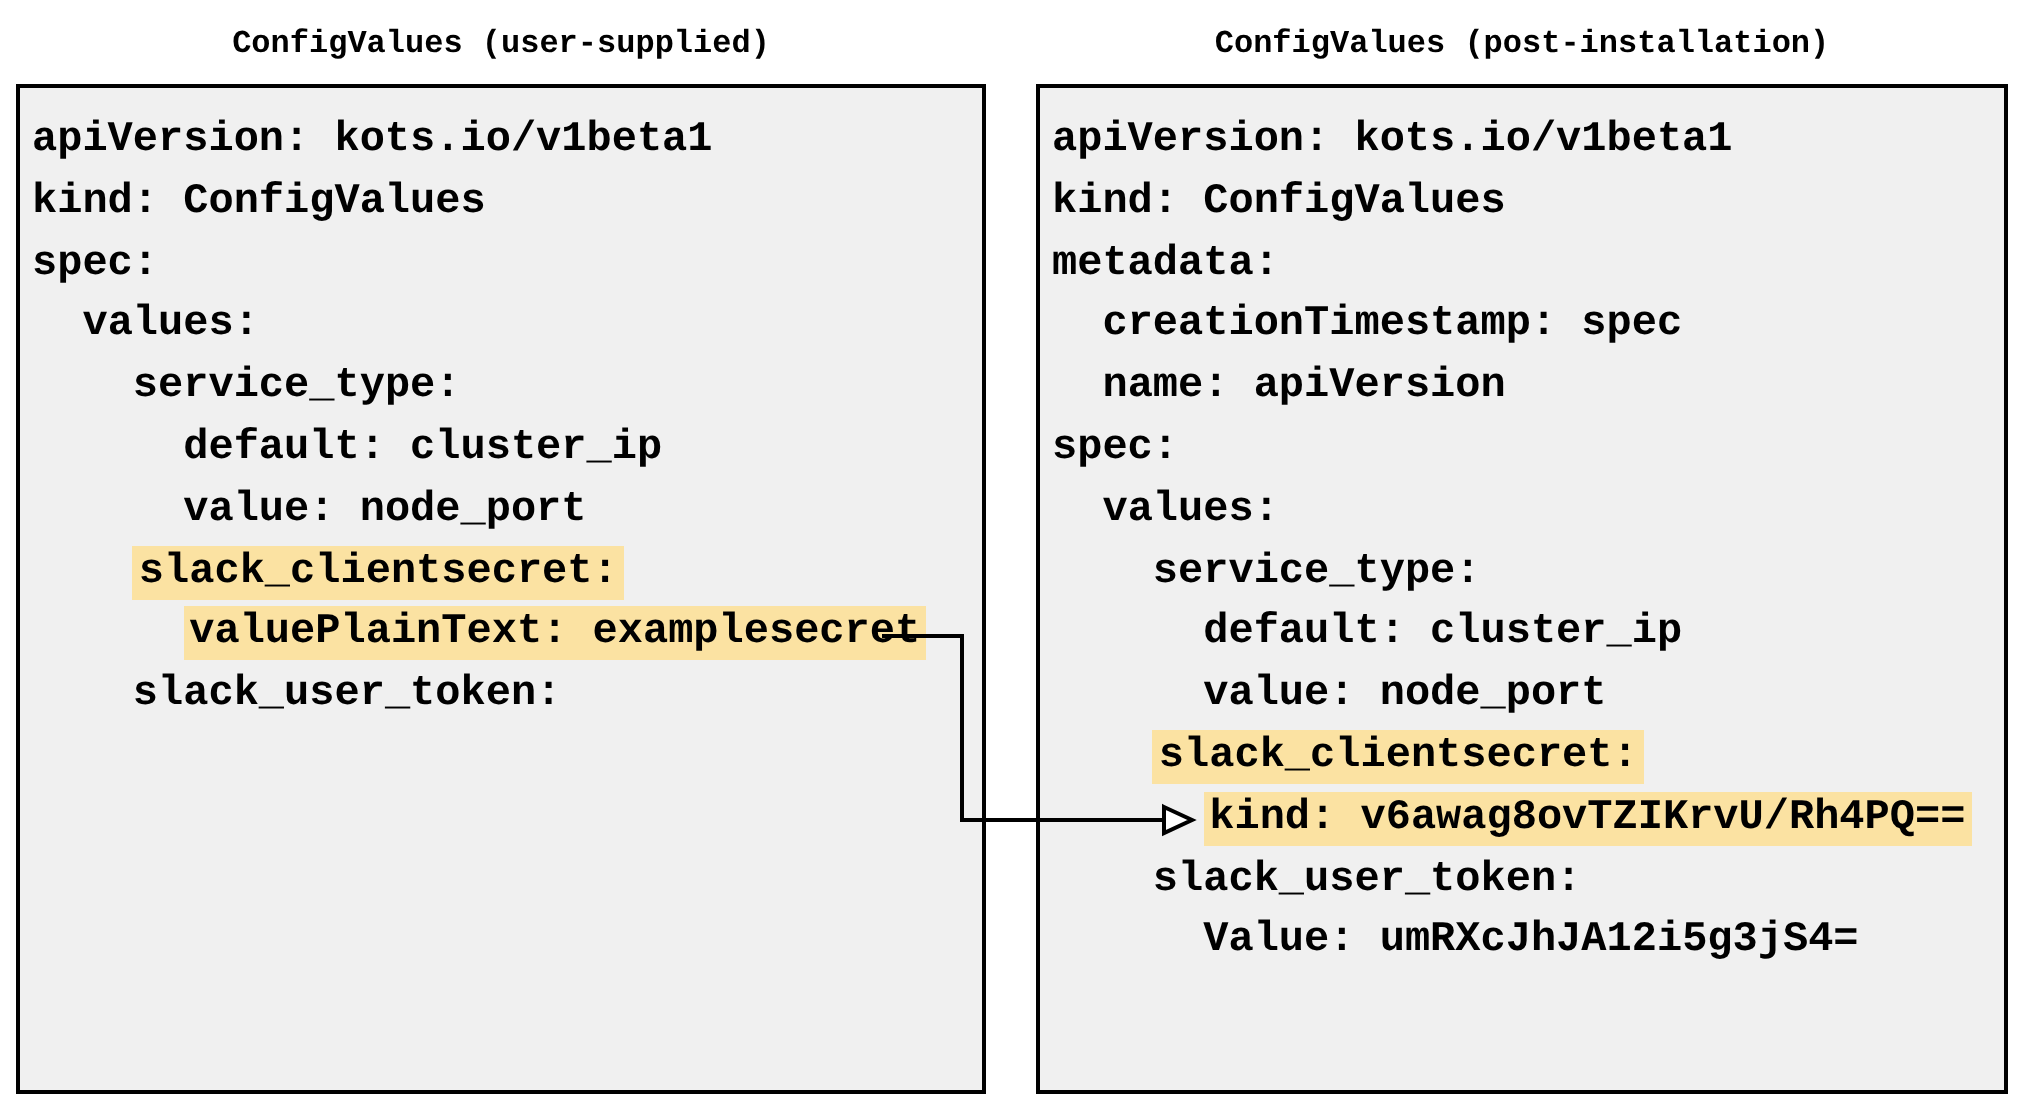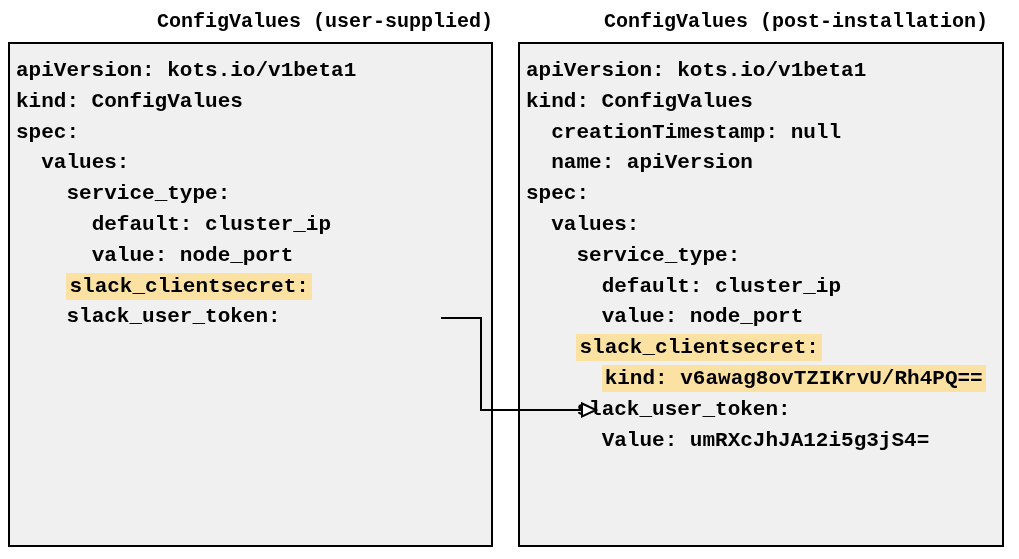--- a/index.html
+++ b/index.html
@@ -9,27 +9,27 @@
     font-family: "Liberation Mono", "DejaVu Sans Mono", monospace;
     font-weight: bold;
     color: #000000;
     position: relative;
     overflow: hidden;
   }
   .panel-title {
     position: absolute;
     top: 7px;
     height: 30px;
-    font-size: 20px;
+    font-size: 16px;
     line-height: 30px;
-    text-align: right;
+    text-align: center;
     white-space: pre;
   }
   .panel-title.left  { left: 8px;   width: 485px; }
-  .panel-title.right { left: 502px; width: 486px; }
+  .panel-title.right { left: 518px; width: 486px; }
   .panel {
     position: absolute;
     top: 42px;
     height: 505px;
     background: #f0f0f0;
     border: 2px solid #000000;
     padding: 12px 4px 0 6px;
   }
   .panel.left  { left: 8px;   width: 485px; }
   .panel.right { left: 518px; width: 486px; }
@@ -59,28 +59,30 @@
 
 <div class="panel left">
   <div class="code-line"><span></span><span>apiVersion: kots.io/v1beta1</span></div>
   <div class="code-line"><span></span><span>kind: ConfigValues</span></div>
   <div class="code-line"><span></span><span>spec:</span></div>
   <div class="code-line"><span>  </span><span>values:</span></div>
   <div class="code-line"><span>    </span><span>service_type:</span></div>
   <div class="code-line"><span>      </span><span>default: cluster_ip</span></div>
   <div class="code-line"><span>      </span><span>value: node_port</span></div>
   <div class="code-line"><span>    </span><span class="hl">slack_clientsecret:</span></div>
+  <div class="code-line"><span>      </span><span class="hl">valuePlainText: examplesecret</span></div>
   <div class="code-line"><span>    </span><span>slack_user_token:</span></div>
   <div class="code-line"><span>      </span></div>
 </div>
 
 <div class="panel right">
   <div class="code-line"><span></span><span>apiVersion: kots.io/v1beta1</span></div>
   <div class="code-line"><span></span><span>kind: ConfigValues</span></div>
-  <div class="code-line"><span>  </span><span>creationTimestamp: null</span></div>
+  <div class="code-line"><span></span><span>metadata:</span></div>
+  <div class="code-line"><span>  </span><span>creationTimestamp: spec</span></div>
   <div class="code-line"><span>  </span><span>name: apiVersion</span></div>
   <div class="code-line"><span></span><span>spec:</span></div>
   <div class="code-line"><span>  </span><span>values:</span></div>
   <div class="code-line"><span>    </span><span>service_type:</span></div>
   <div class="code-line"><span>      </span><span>default: cluster_ip</span></div>
   <div class="code-line"><span>      </span><span>value: node_port</span></div>
   <div class="code-line"><span>    </span><span class="hl">slack_clientsecret:</span></div>
   <div class="code-line"><span>      </span><span class="hl">kind: v6awag8ovTZIKrvU/Rh4PQ==</span></div>
   <div class="code-line"><span>    </span><span>slack_user_token:</span></div>
   <div class="code-line"><span>      </span><span>Value: umRXcJhJA12i5g3jS4=</span></div>

